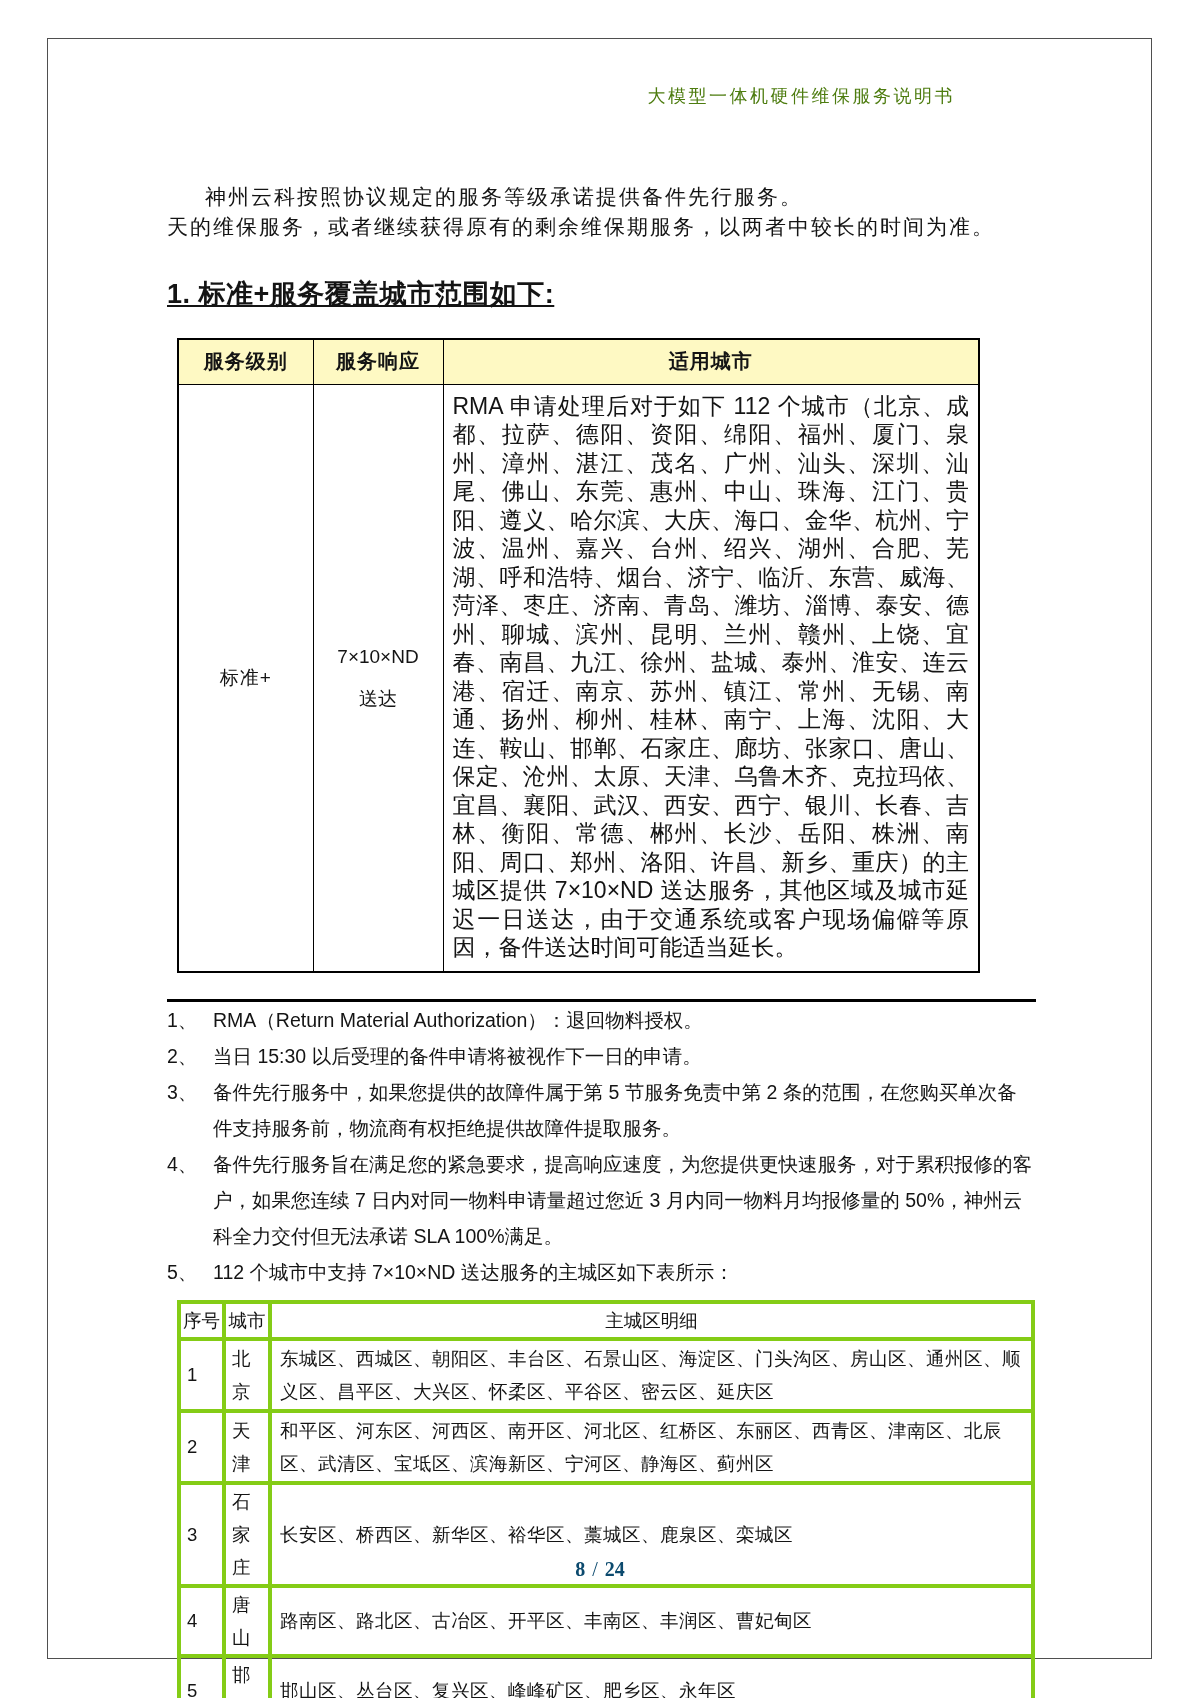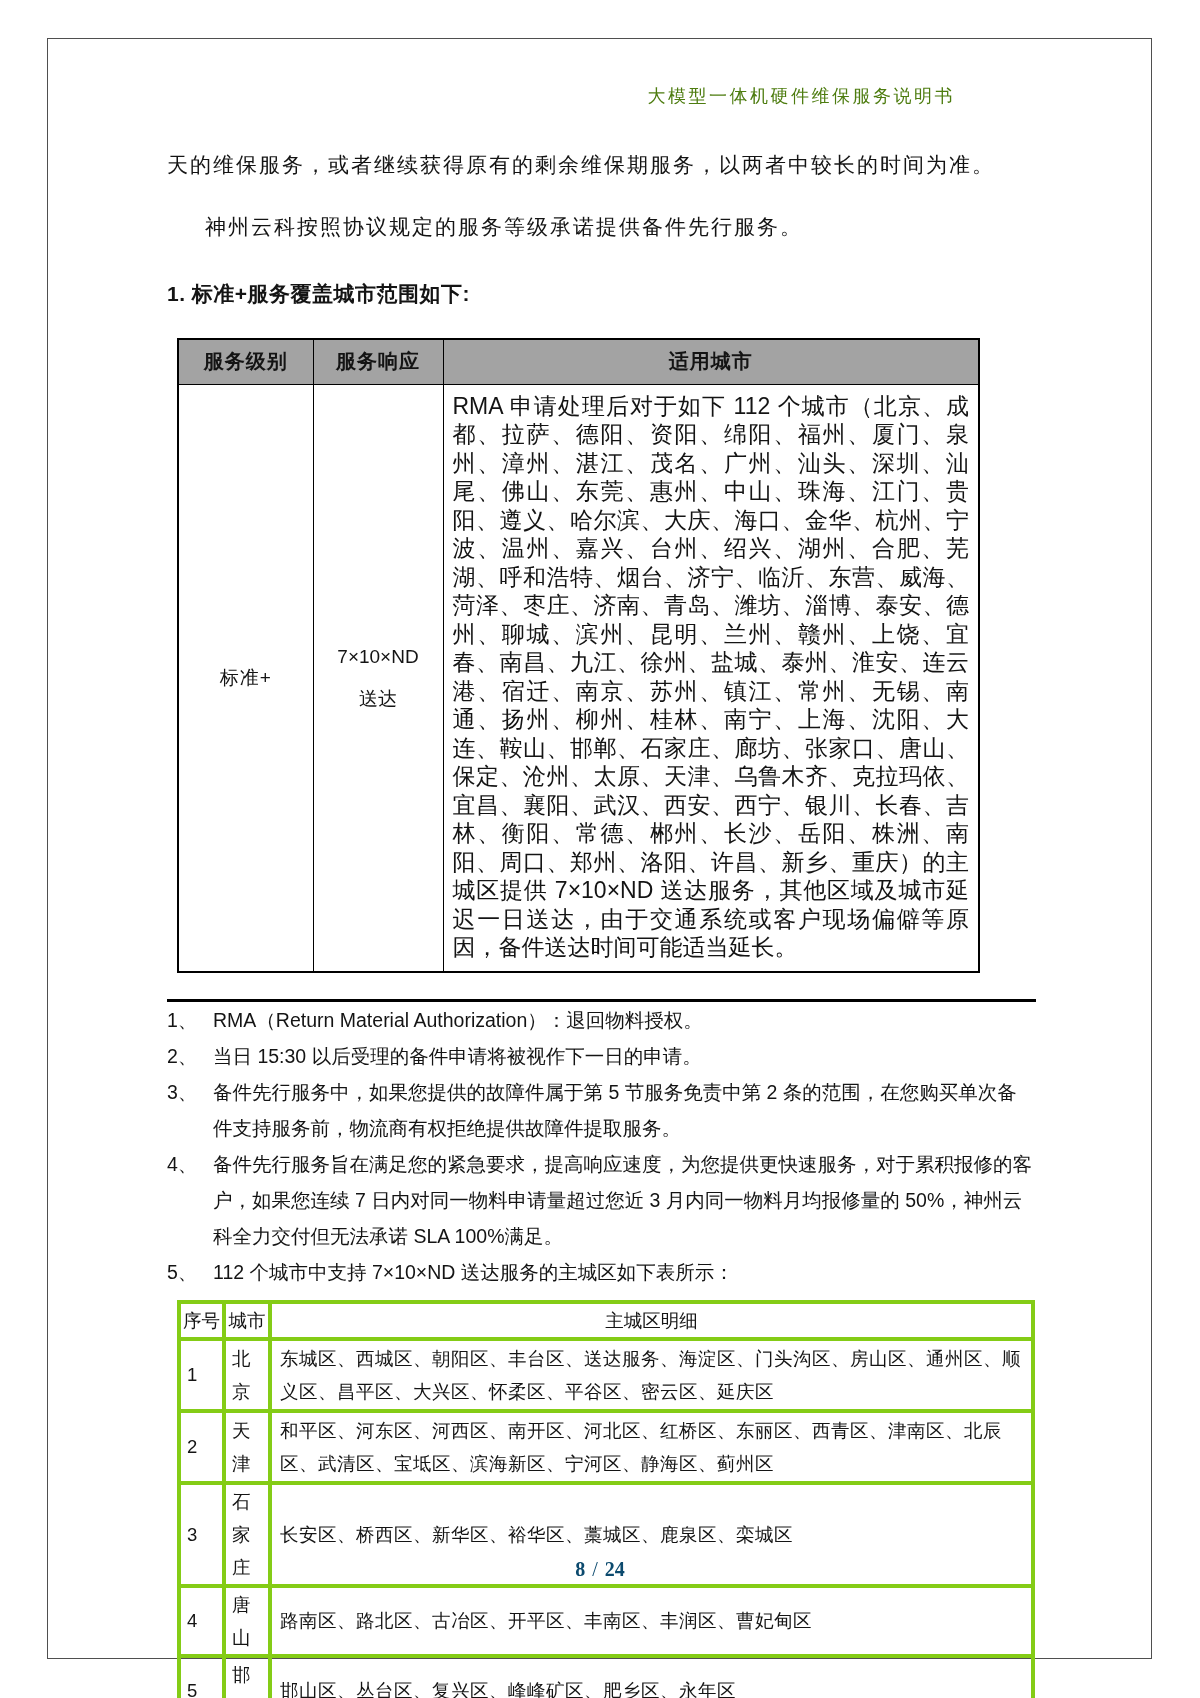--- a/index.html
+++ b/index.html
@@ -29,32 +29,32 @@
   }
   .content {
     position: absolute;
     left: 167px; top: 150px;
     width: 869px;
   }
   .body-text { font-size: 21px; line-height: 30px; letter-spacing: 2px; }
   .indent { margin-top: 32px; text-indent: 38px; }
   .section-heading {
     margin-top: 37px;
-    font-size: 21px; line-height: 30px;
-    font-weight: bold; letter-spacing: 0.5px;
+    font-size: 27px; line-height: 30px;
+    font-weight: bold; letter-spacing: 0.5px; text-decoration: underline;
   }
   table { border-collapse: collapse; table-layout: fixed; }
   .service-table {
     margin: 29px 0 0 10px;
     width: 803px;
     border: 2px solid #000;
   }
   .service-table th, .service-table td { border: 1px solid #000; }
   .service-table th {
-    background: #a3a3a3;
+    background: #fef9c3;
     height: 45px;
     font-size: 20px; font-weight: bold; letter-spacing: 1px;
     text-align: center; vertical-align: middle;
   }
   .col-level { width: 135px; }
   .col-resp  { width: 130px; }
   .cell-level { text-align: center; vertical-align: middle; font-size: 19px; letter-spacing: 1px; }
   .cell-resp  { text-align: center; vertical-align: middle; font-size: 19px; line-height: 42px; }
   .cell-cities {
     font-size: 23px; line-height: 28.5px;
@@ -99,23 +99,23 @@
 <body>
 
 <div class="page-frame"></div>
 
 <div class="doc-header">
   <span>大模型一体机硬件维保服务说明书</span>
 </div>
 
 <div class="content">
 
+  <p class="body-text indent">神州云科按照协议规定的服务等级承诺提供备件先行服务。</p>
+
   <p class="body-text">天的维保服务，或者继续获得原有的剩余维保期服务，以两者中较长的时间为准。</p>
-
-  <p class="body-text indent">神州云科按照协议规定的服务等级承诺提供备件先行服务。</p>
 
   <h2 class="section-heading">1. 标准+服务覆盖城市范围如下:</h2>
 
   <table class="service-table">
     <thead>
       <tr>
         <th class="col-level">服务级别</th>
         <th class="col-resp">服务响应</th>
         <th>适用城市</th>
       </tr>
@@ -161,21 +161,21 @@
       <tr>
         <th class="dcol-seq">序号</th>
         <th class="dcol-city">城市</th>
         <th>主城区明细</th>
       </tr>
     </thead>
     <tbody>
       <tr>
         <td class="dcell-seq">1</td>
         <td class="dcell-city">北京</td>
-        <td class="dcell-districts">东城区、西城区、朝阳区、丰台区、送达服务、海淀区、门头沟区、房山区、通州区、顺义区、昌平区、大兴区、怀柔区、平谷区、密云区、延庆区</td>
+        <td class="dcell-districts">东城区、西城区、朝阳区、丰台区、石景山区、海淀区、门头沟区、房山区、通州区、顺义区、昌平区、大兴区、怀柔区、平谷区、密云区、延庆区</td>
       </tr>
       <tr>
         <td class="dcell-seq">2</td>
         <td class="dcell-city">天津</td>
         <td class="dcell-districts">和平区、河东区、河西区、南开区、河北区、红桥区、东丽区、西青区、津南区、北辰区、武清区、宝坻区、滨海新区、宁河区、静海区、蓟州区</td>
       </tr>
       <tr>
         <td class="dcell-seq">3</td>
         <td class="dcell-city">石家庄</td>
         <td class="dcell-districts">长安区、桥西区、新华区、裕华区、藁城区、鹿泉区、栾城区</td>

